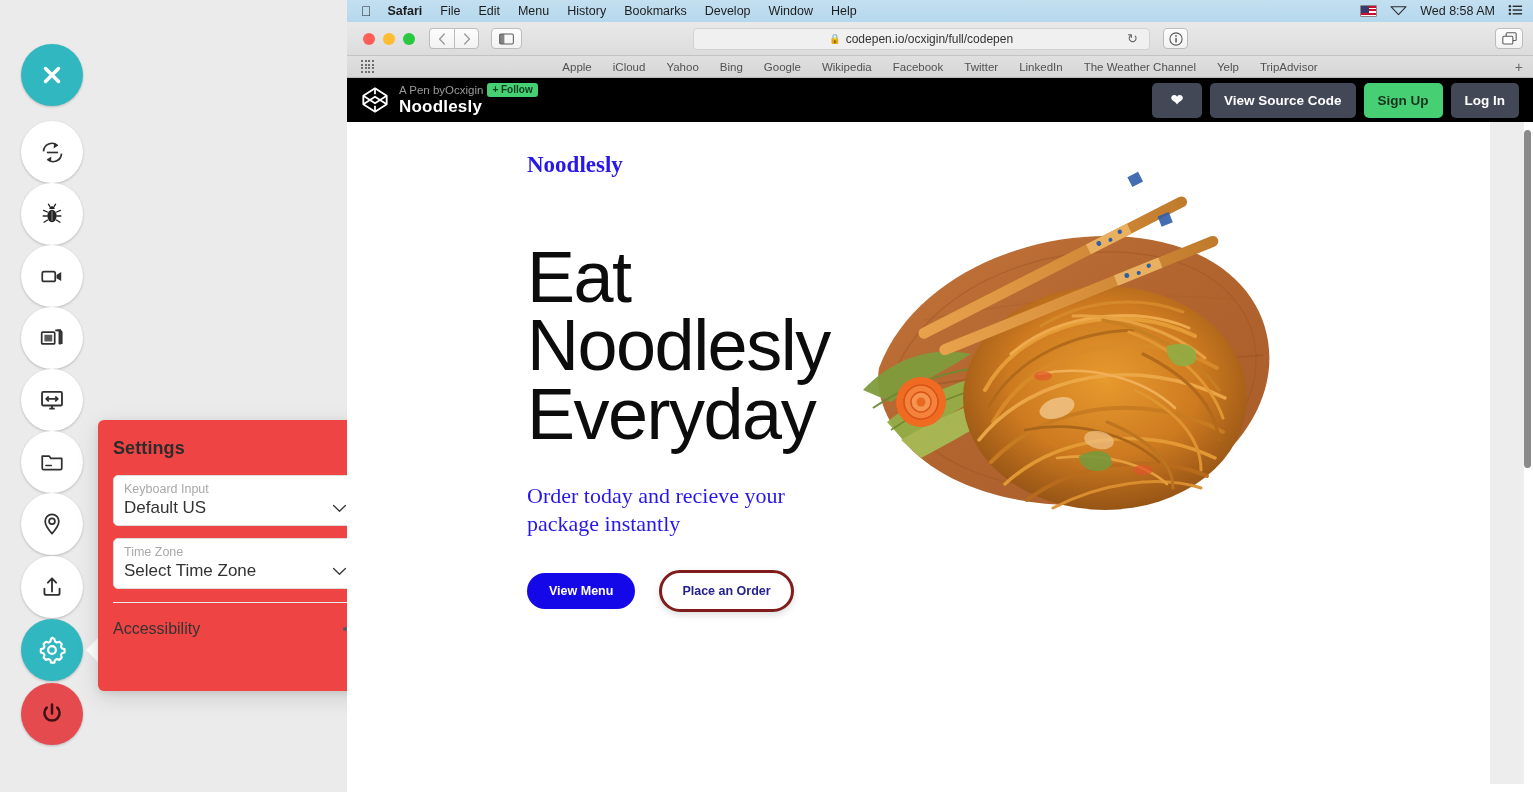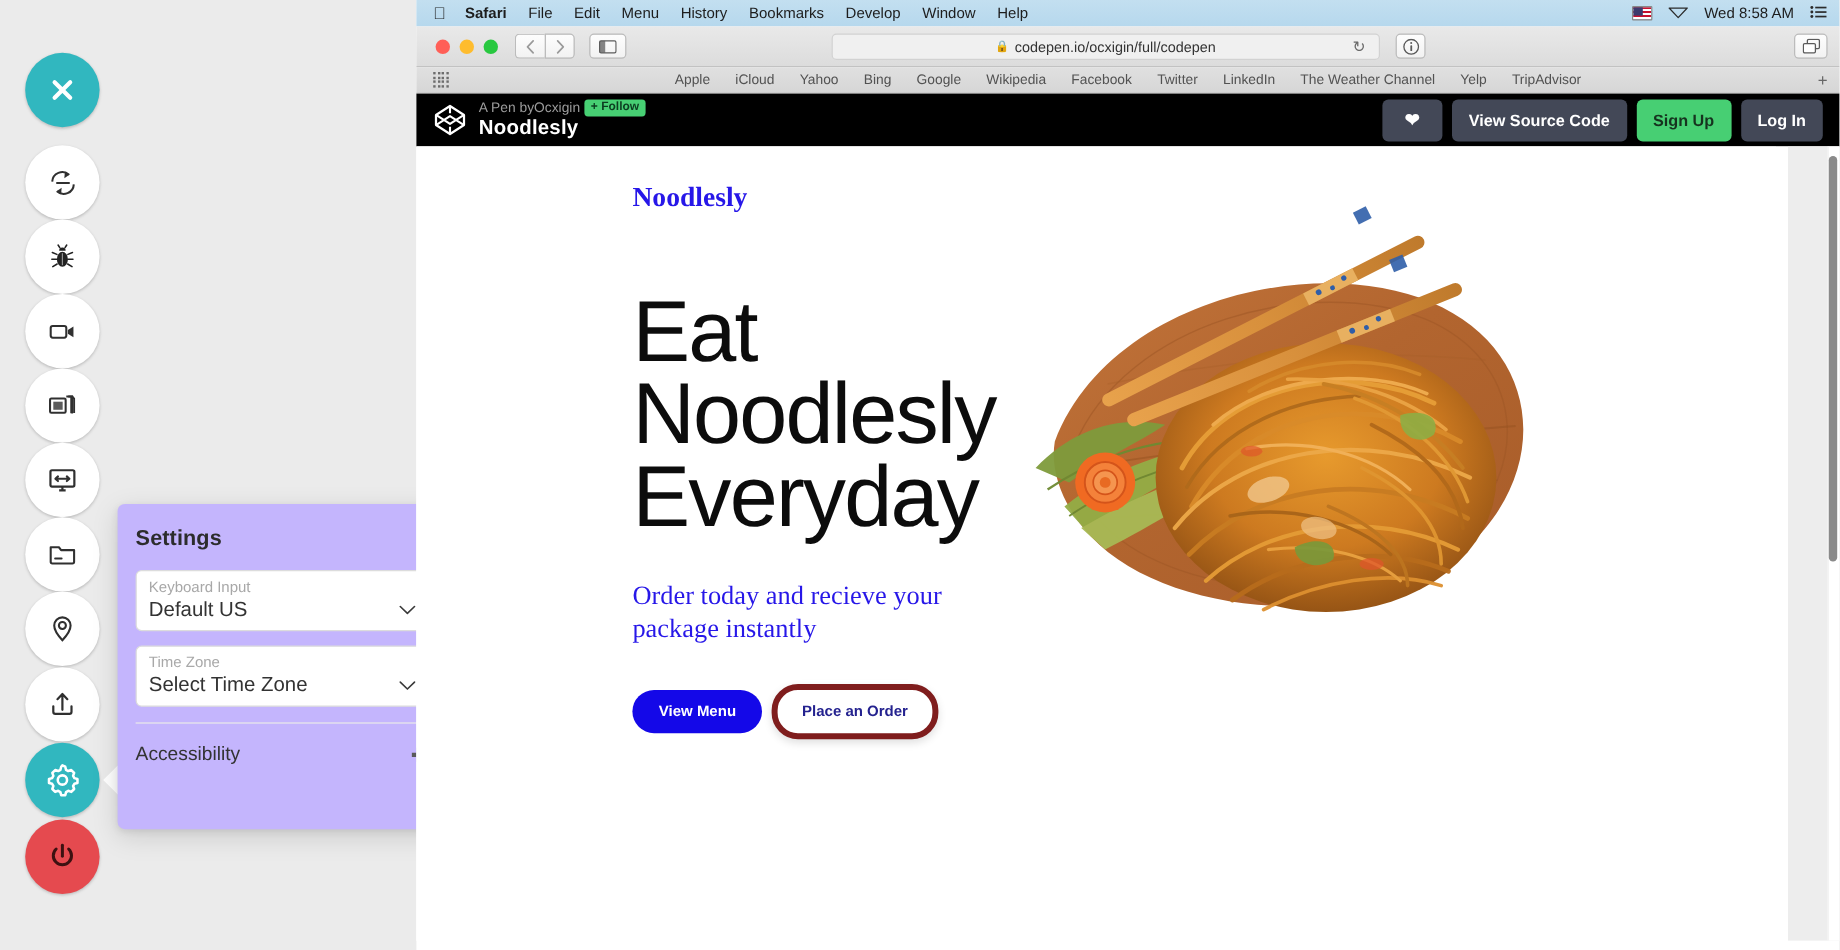--- a/index.html
+++ b/index.html
@@ -19,21 +19,21 @@
     box-shadow: 0 1px 3px rgba(0,0,0,0.14), 0 1px 2px rgba(0,0,0,0.08);
     cursor: pointer;
   }
   .dock-btn.teal { background: #31b7bf; }
   .dock-btn.red  { background: #e54a4f; }
   .dock-btn svg { display:block; }
 
   
   #settings-panel {
     position: absolute; left: 98px; top: 420px; width: 276px; height: 271px;
-    background: #c4b5fd; border-radius: 6px;
+    background: #ef4444; border-radius: 6px;
     box-shadow: 0 6px 22px rgba(0,0,0,0.13), 0 2px 6px rgba(0,0,0,0.08);
     padding: 18px 15px 0 15px;
   }
   #settings-pointer {
     position: absolute; left: 86px; top: 637px;
     width: 0; height: 0;
     border-top: 13px solid transparent;
     border-bottom: 13px solid transparent;
     border-right: 13px solid #ffffff;
   }
@@ -149,28 +149,28 @@
   #brand { font-family: "Liberation Serif", serif; font-weight: bold; font-size: 23px; color: #2717e8; }
   #nav-links { margin-left: auto; display: flex; gap: 62px; font-family: "Liberation Serif", serif; font-size: 19px; color: #111; }
   #nav-links span { cursor: pointer; }
   #hero { display: flex; padding: 40px 0 0 180px; position: relative;}
   #hero-left { width: 330px; padding-top: 25px; z-index: 2;}
   #headline { font-size: 72px; line-height: 0.95; font-weight: normal; color: #0c0c0c; letter-spacing: -1.5px;}
   #subhead {
     font-family: "Liberation Serif", serif; font-size: 22px; line-height: 1.28;
     color: #2717e8; margin-top: 34px; max-width: 270px;
   }
-  #cta-row { display: flex; align-items: center; gap: 8px; margin-top: 32px; }
+  #cta-row { display: flex; align-items: center; gap: 24px; margin-top: 32px; }
   #btn-view-menu {
     background: #1408e8; color: #fff; font-size: 12.5px; font-weight: bold;
     border-radius: 22px; padding: 11px 22px; cursor: pointer; white-space:nowrap;
   }
   #btn-place-order {
     background: #fff; color: #24228f; font-size: 12.5px; font-weight: bold;
-    border: 5px solid #7f1d1d; border-radius: 22px; padding: 11px 20px; cursor: pointer;
+    border: 3px solid #7f1d1d; border-radius: 22px; padding: 11px 20px; cursor: pointer;
     box-shadow: 0 3px 7px rgba(0,0,0,0.13); white-space:nowrap;
   }
   #hero-img { position: absolute; left: 496px; top: -38px; width: 470px; height: 420px; }
 
   #scrolltrack { position:absolute; right: 0; top: 0; width: 10px; height: 662px; background: #fff; border-left: 1px solid #f0f0f0;}
   #scrollthumb { position:absolute; right: 2px; top: 8px; width: 7px; height: 338px; background: #8a8a8a; border-radius: 4px; cursor: grab;}
   #viewport-right-gap { position:absolute; right:0; top:0; width: 43px; height: 662px; background:#ededed;}
 </style>
 </head>
 <body>

